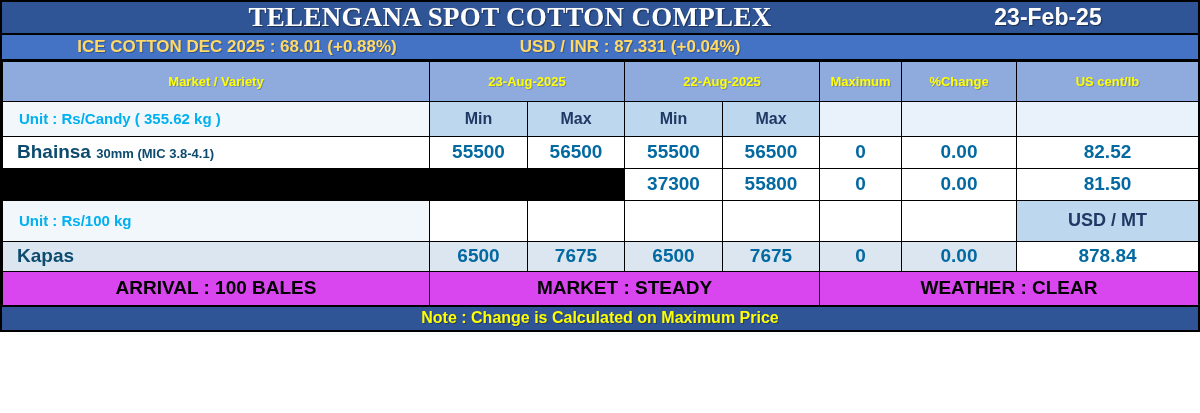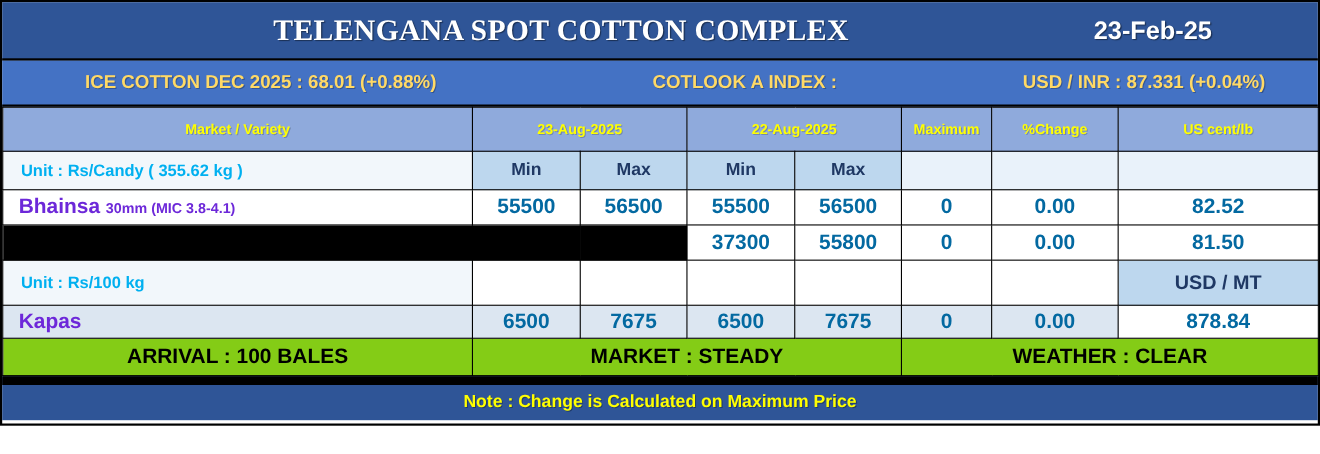--- a/index.html
+++ b/index.html
@@ -1,19 +1,19 @@
 <!DOCTYPE html>
 <html><head>
 <meta charset="utf-8">
 <style>
   html,body{margin:0;padding:0;background:#ffffff;}
   body{width:1200px;height:413px;overflow:hidden;
        font-family:"Liberation Sans",sans-serif;}
 
-  .sheet{width:1200px;height:387px;box-sizing:border-box;
+  .sheet{width:1200px;height:332px;box-sizing:border-box;
          border:2px solid #000;position:relative;display:flex;flex-direction:column;}
 
   
   .title-row{height:53px;background:#2f5597;display:flex;align-items:center;
              box-sizing:border-box;border-bottom:2px solid #000;position:relative;}
   .title-main{flex:1;text-align:center;color:#ffffff;
               font-family:"Liberation Serif",serif;font-weight:bold;
               font-size:27px;letter-spacing:.3px;
               text-shadow:1px 1px 1px rgba(0,0,0,.45);
               padding-left:120px;}
@@ -36,54 +36,53 @@
   .hdr{background:#8faadc;color:#ffff00;font-weight:bold;font-size:13px;
        text-align:center;height:40px;text-shadow:1px 1px 0 rgba(0,0,0,.2);}
 
   .subhdr{background:#bdd7ee;color:#1f3864;font-weight:bold;font-size:16px;
           text-align:center;}
 
   .unitcell{background:#f2f7fb;color:#00b0f0;font-weight:bold;font-size:15px;
             text-align:left;padding-left:16px;height:35px;}
   .unit-blank-wide{background:#e9f2fa;}
 
-  .rowlabel{font-weight:bold;font-size:19px;color:#6d28d9;text-align:left;
+  .rowlabel{font-weight:bold;font-size:19px;color:#0c4a6e;text-align:left;
             padding-left:14px;}
   .rowlabel .sub{font-size:13px;font-weight:bold;}
   .num{text-align:center;font-size:19px;font-weight:bold;color:#0369a1;}
 
   .r-white{background:#ffffff;}
   .r-blue{background:#dce6f1;}
   .black-row td{background:#000000;border-color:#000000;}
   .black-row td.keep{background:#ffffff;border-color:#000;}
 
   .usdmt{background:#bdd7ee;color:#1f3864;font-weight:bold;font-size:18px;
          text-align:center;}
 
-  .footer-row td{background:#84cc16;color:#000;font-weight:bold;font-size:19px;
+  .footer-row td{background:#d946ef;color:#000;font-weight:bold;font-size:19px;
                  text-align:center;height:34px;}
 
   .note-row{height:40px;background:#2f5597;display:flex;align-items:center;
-            justify-content:center;box-sizing:border-box;border-top:8px solid #000000;}
+            justify-content:center;box-sizing:border-box;border-top:1px solid #000000;}
   .note-text{color:#ffff00;font-weight:bold;font-size:16px;
              text-shadow:1px 1px 0 rgba(0,0,0,.3);}
 </style>
 </head>
 <body>
 
 <div class="sheet">
 
   <div class="title-row">
     <div class="title-main">TELENGANA SPOT COTTON COMPLEX</div>
     <div class="title-date">23-Feb-25</div>
   </div>
 
   <div class="ticker-row">
     <div class="ticker-cell tk1">ICE COTTON DEC 2025 : 68.01 (+0.88%)</div>
-    <div class="ticker-cell tk2">COTLOOK A INDEX :</div>
     <div class="ticker-cell tk3">USD / INR : 87.331 (+0.04%)</div>
   </div>
 
   <table>
     <colgroup>
       <col style="width:427px">
         <col style="width:98px">
         <col style="width:97px">
       <col style="width:98px">
         <col style="width:97px">

